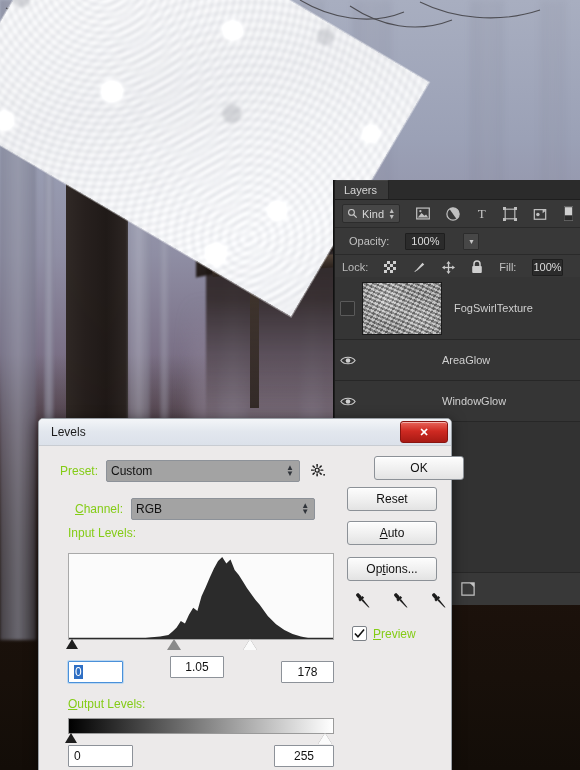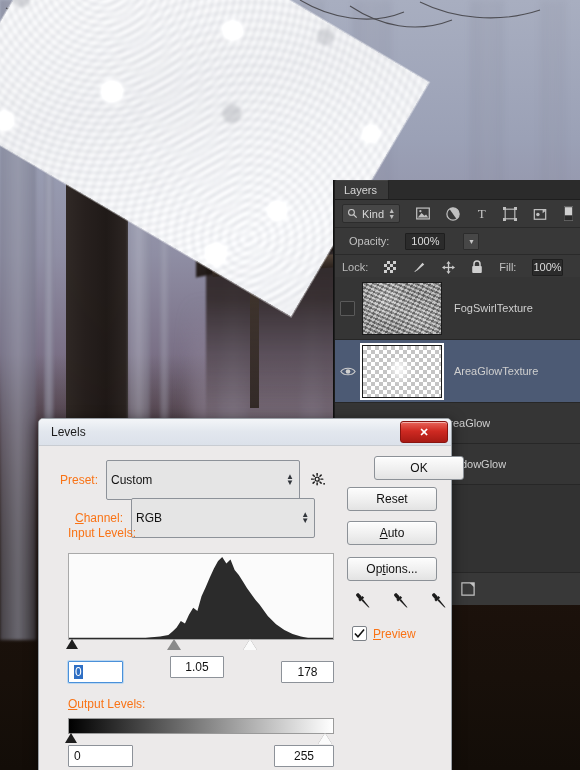--- a/index.html
+++ b/index.html
@@ -241,25 +241,25 @@
   #dlg-close{
     position:absolute;right:3px;top:2px;width:46px;height:20px;border-radius:3px;
     background:linear-gradient(to bottom,#e8655a,#cf2a22 45%,#a81a14);
     border:1px solid #8a1410;color:#fff;font-size:11px;font-weight:bold;
     display:flex;align-items:center;justify-content:center;
     box-shadow:inset 0 1px 0 rgba(255,255,255,.5);
   }
 
   .row{display:flex;align-items:center;}
   #preset-row{position:absolute;left:62px;top:14px;}
-  .lbl{font-size:12px;color:#f97316;}
+  .lbl{font-size:12px;color:#84cc16;}
   .lbl u{text-decoration:underline;}
   .combo{
-    height:20px;background:#e5e5e5;border:1px solid #8d9299;border-radius:2px;
-    display:flex;align-items:center;padding:9px 4px;position:relative;font-size:12px;color:#111;
+    height:20px;background:#a3a3a3;border:1px solid #8d9299;border-radius:2px;
+    display:flex;align-items:center;padding:0 4px;position:relative;font-size:12px;color:#111;
   }
   .combo .spin{
     position:absolute;right:5px;top:50%;transform:translateY(-50%);
     display:flex;flex-direction:column;line-height:6px;font-size:8px;color:#30343a;
   }
   #preset-combo{width:184px;margin-left:8px;}
   #preset-gear{margin-left:9px;width:18px;height:18px;display:flex;align-items:center;justify-content:center;}
   #channel-row{position:absolute;left:58px;top:51px;}
   #channel-combo{width:174px;margin-left:8px;}
   #input-label{position:absolute;left:68px;top:526px;}
@@ -475,34 +475,20 @@
     <div class="layer-row">
       <div class="eye-cell">
         <div class="eye-box"></div>
       </div>
       <div class="thumb">
           <div class="thumb-noise"></div>
         </div>
       <div class="layer-name">FogSwirlTexture</div>
     </div>
 
-    <div class="layer-row selected">
-      <div class="eye-cell">
-        <svg width="16" height="11" viewBox="0 0 18 12">
-          <path d="M1 6 C4 1 14 1 17 6 C14 11 4 11 1 6 Z" fill="none" stroke="#cfcfcf" stroke-width="1.2"></path>
-          <circle cx="9" cy="6" r="2.6" fill="#cfcfcf"></circle>
-        </svg>
-      </div>
-      <div class="thumb selected-thumb">
-        <div class="thumb-checker">
-            <div class="blob"></div>
-          </div>
-      </div>
-      <div class="layer-name">AreaGlowTexture</div>
-    </div>
 
 
     <div class="layer-row short">
       <div class="eye-cell">
         <svg width="16" height="11" viewBox="0 0 18 12">
           <path d="M1 6 C4 1 14 1 17 6 C14 11 4 11 1 6 Z" fill="none" stroke="#cfcfcf" stroke-width="1.2"></path>
           <circle cx="9" cy="6" r="2.6" fill="#cfcfcf"></circle>
         </svg>
       </div>
       <div class="layer-name" style="margin-left:82px;">AreaGlow</div>

